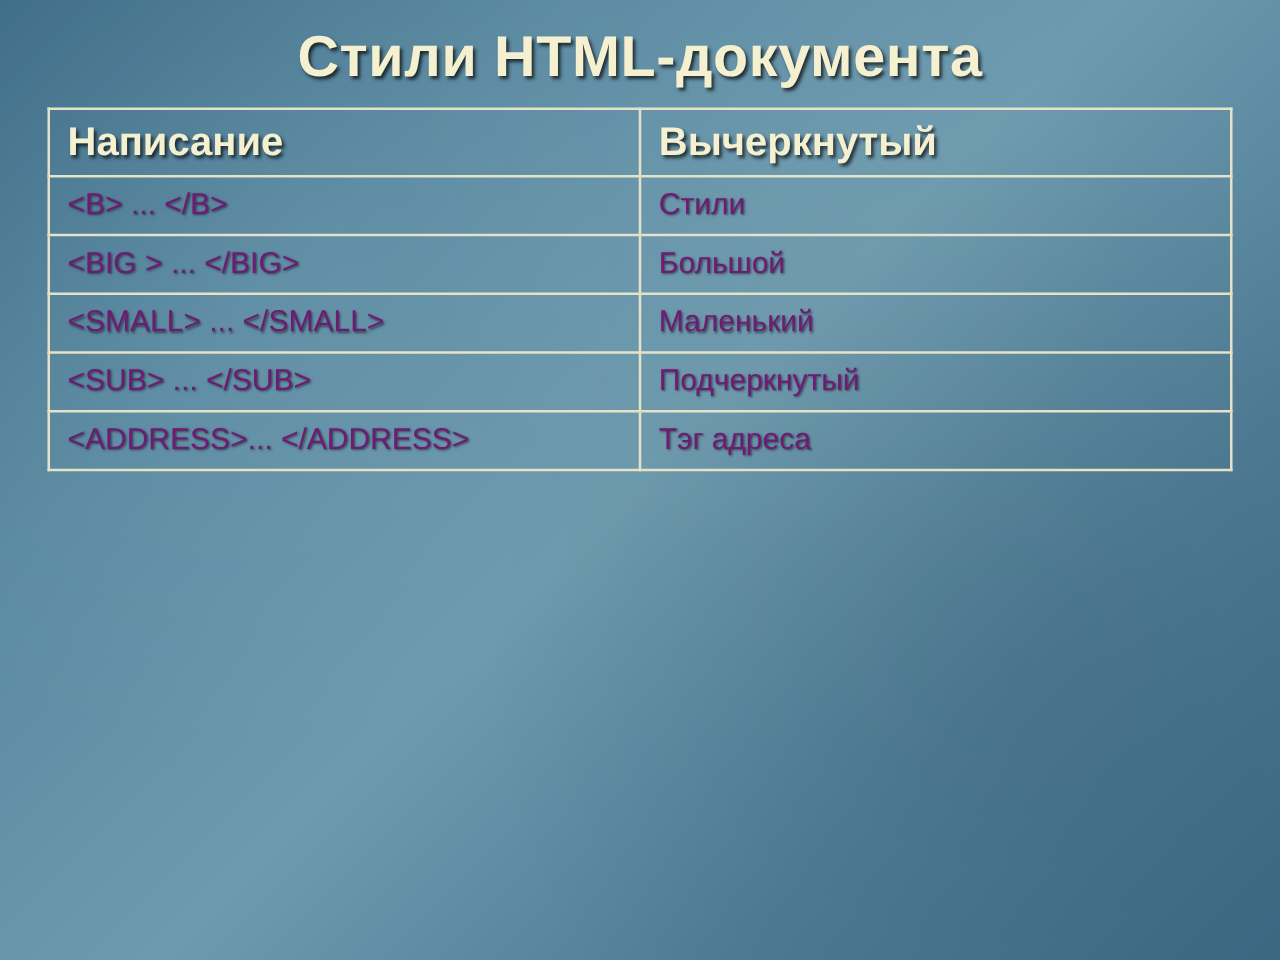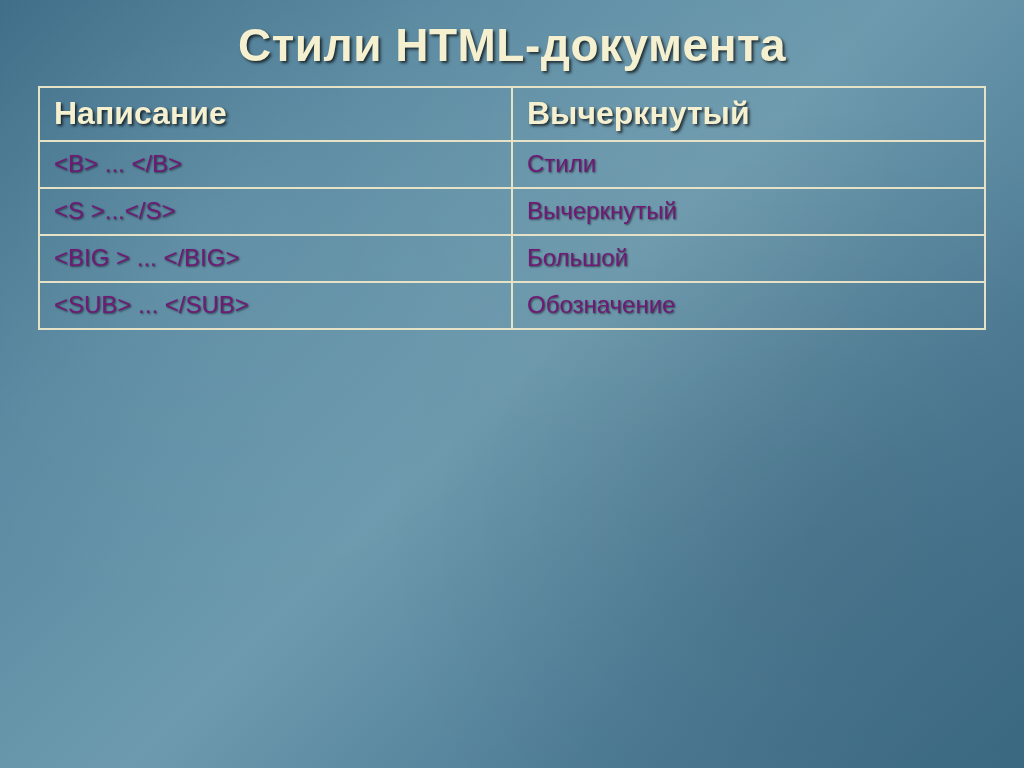--- a/index.html
+++ b/index.html
@@ -78,26 +78,30 @@
         <th>Написание</th>
         <th>Вычеркнутый</th>
       </tr>
     </thead>
     <tbody>
       <tr>
         <td class="code">&lt;B&gt; ... &lt;/B&gt;</td>
         <td>Стили</td>
       </tr>
       <tr>
-        <td class="code">&lt;S &gt;...&lt;/S&gt;</td>
-        <td>Вычеркнутый</td>
-      </tr>
-      <tr>
         <td class="code">&lt;BIG &gt; ... &lt;/BIG&gt;</td>
         <td>Большой</td>
       </tr>
       <tr>
+        <td class="code">&lt;SMALL&gt; ... &lt;/SMALL&gt;</td>
+        <td>Маленький</td>
+      </tr>
+      <tr>
         <td class="code">&lt;SUB&gt; ... &lt;/SUB&gt;</td>
-        <td>Обозначение</td>
+        <td>Подчеркнутый</td>
+      </tr>
+      <tr>
+        <td class="code">&lt;ADDRESS&gt;... &lt;/ADDRESS&gt;</td>
+        <td>Тэг адреса</td>
       </tr>
     </tbody>
   </table>
 </div>
 
 </body></html>

